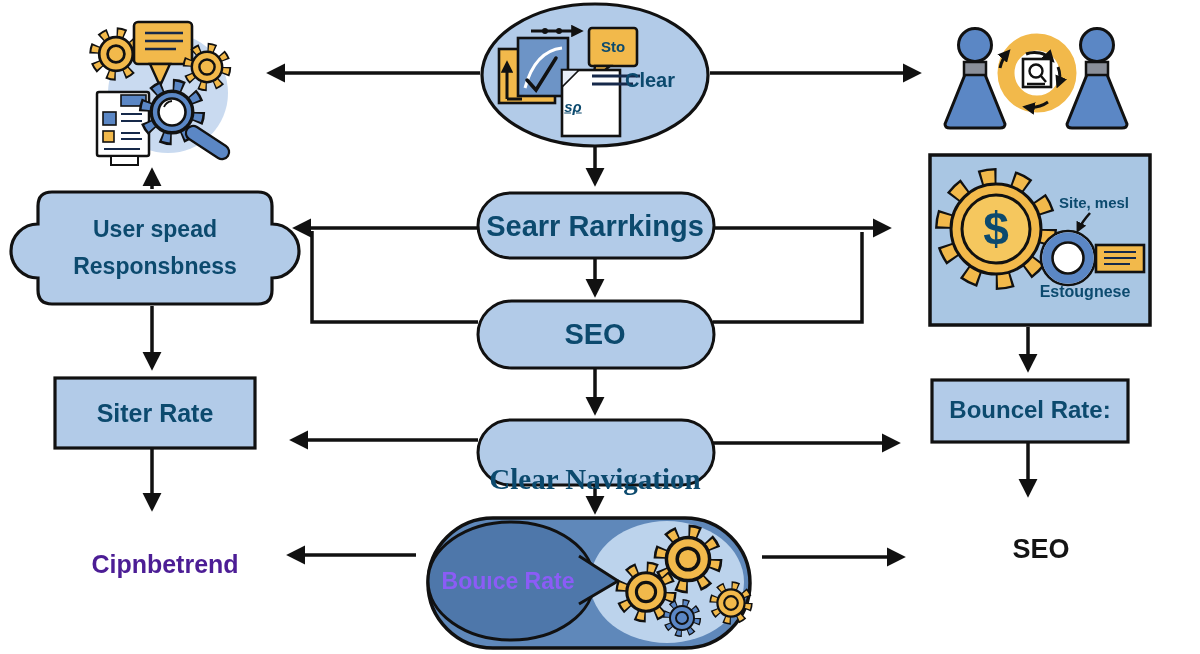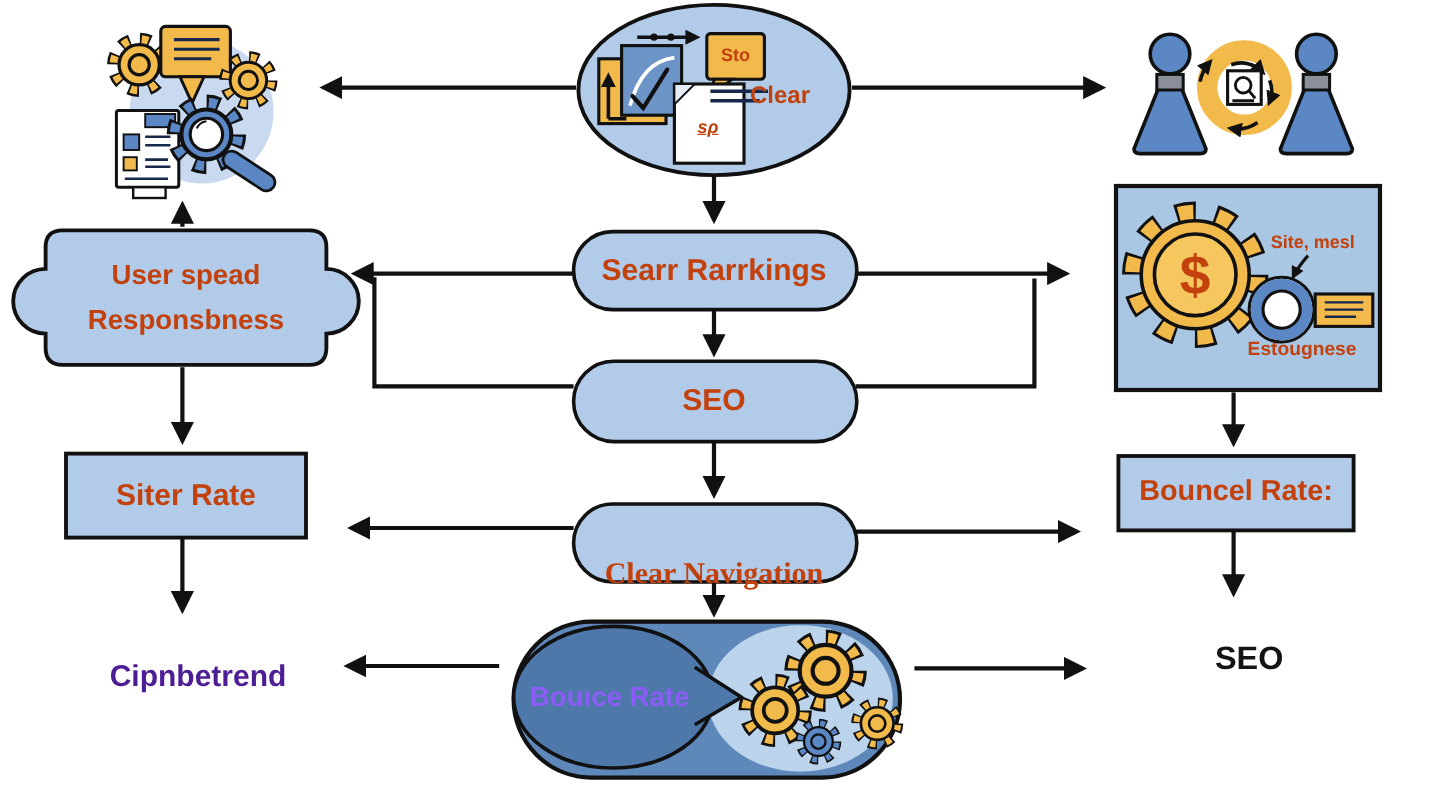--- a/index.html
+++ b/index.html
@@ -3,23 +3,23 @@
 <meta charset="utf-8">
 <style>
   html,body{margin:0;padding:0;background:#fff;}
   #stage{
     position:relative;width:1200px;height:654px;background:#ffffff;
     font-family:"Liberation Sans","DejaVu Sans",sans-serif;overflow:hidden;
   }
   #diagram-svg{position:absolute;left:0;top:0;}
   .lbl{
     position:absolute;transform:translate(-50%,-50%);
-    white-space:nowrap;font-weight:bold;color:#c2410c;text-align:center;
+    white-space:nowrap;font-weight:bold;color:#0c4a6e;text-align:center;
   }
-  .pill-lbl{font-size:25px;}
+  .pill-lbl{font-size:29px;}
   .user-lbl{font-size:23px;line-height:36px;}
   .box-lbl{font-size:25px;}
   .plain-lbl{font-size:25px;color:#4c1d95;}
   .result-lbl{font-size:27px;color:#141414;}
   .bubble-lbl{font-size:23px;color:#8b5cf6;}
   .speach-lbl{font-size:20px;font-weight:600;}
   .tiny-lbl{font-size:15px;}
   .glyph-lbl{font-size:15px;text-decoration:underline;font-style:italic;}
   .dollar-lbl{font-size:46px;}
 </style>
@@ -180,21 +180,21 @@
       <circle cx="1068" cy="258" r="27" fill="#fff" stroke="#111" stroke-width="2.6"></circle>
       <circle cx="1068" cy="258" r="21" fill="none" stroke="#5b87c5" stroke-width="9.5"></circle>
       <circle cx="1068" cy="258" r="15.5" fill="none" stroke="#111" stroke-width="2.6"></circle>
     </g>
   </g>
   <rect x="932" y="380" width="196" height="62" fill="#b2cbe8" stroke="#111" stroke-width="3.2"></rect>
 </svg>
 
 <div class="lbl speach-lbl" style="left:650px;top:80px;">Clear</div>
 <div class="lbl tiny-lbl" style="left:613px;top:46px;">Sto</div>
-<div class="lbl glyph-lbl" style="left:590px;top:106px;">ѕρ</div>
+<div class="lbl glyph-lbl" style="left:573px;top:106px;">ѕρ</div>
 
 <div class="lbl pill-lbl" style="left:595px;top:226px;">Searr Rarrkings</div>
 <div class="lbl pill-lbl" style="left:595px;top:334px;">SEO</div>
 <div class="lbl pill-lbl" style="left:595px;top:479px;font-family:Liberation Serif, serif;">Clear Navigation</div>
 <div class="lbl bubble-lbl" style="left:508px;top:581px;">Bouıce Rate</div>
 
 <div class="lbl user-lbl" style="left:155px;top:229px;">User spead</div>
 <div class="lbl user-lbl" style="left:155px;top:266px;">Responsbness</div>
 <div class="lbl box-lbl" style="left:155px;top:413px;">Siter Rate</div>
 <div class="lbl plain-lbl" style="left:165px;top:564px;">Cipnbetrend</div>

